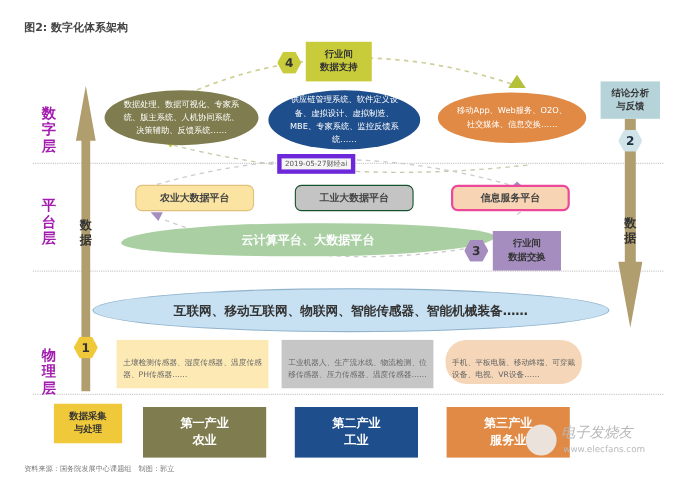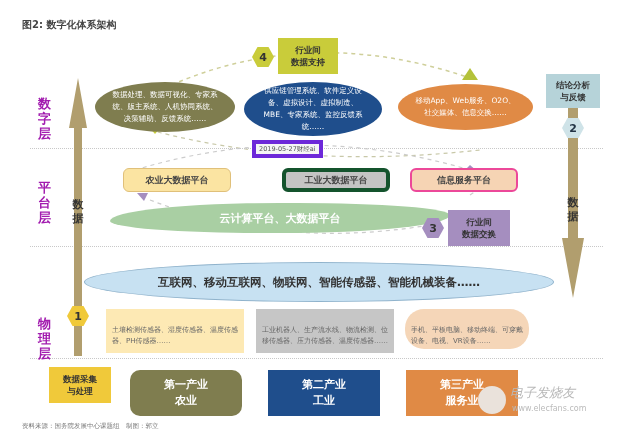--- a/index.html
+++ b/index.html
@@ -71,21 +71,21 @@
     </div>
 </div>
 
 <div class="abs ellipse" style="left:95px;top:82px;width:140px;height:50px;background:#7f7d4f;">数据处理、数据可视化、专家系统、版主系统、人机协同系统、决策辅助、反馈系统……</div>
 <div class="abs ellipse" style="left:244px;top:82px;width:138px;height:54px;background:#1f4e8c;">供应链管理系统、软件定义设备、虚拟设计、虚拟制造、MBE、专家系统、监控反馈系统……</div>
 <div class="abs ellipse" style="left:398px;top:84px;width:135px;height:46px;background:#e08a45;">移动App、Web服务、O2O、社交媒体、信息交换……</div>
 
 <div class="abs" style="left:252px;top:140px;font-size:6.5px;color:#555;background:#f5f5f5;border:4px solid #6d28d9;padding:0 3px;line-height:10px;">2019-05-27财经ai</div>
 
 <div class="abs platform" style="left:123px;top:168px;width:108px;height:24px;background:#fbe4a2;border:1px solid #e0c07a;">农业大数据平台</div>
-<div class="abs platform" style="left:282px;top:168px;width:108px;height:24px;background:#c4c4c4;border:4px solid #14532d;">工业大数据平台</div>
+<div class="abs platform" style="left:268px;top:168px;width:108px;height:24px;background:#c4c4c4;border:1px solid #14532d;">工业大数据平台</div>
 <div class="abs platform" style="left:410px;top:168px;width:108px;height:24px;background:#f6d4b4;border:2px solid #ec4899;">信息服务平台</div>
 
 <div class="abs" style="left:110px;top:203px;width:340px;height:30px;background:#a9cfa3;border-radius:50% 45% 50% 45% / 60% 40% 60% 40%;display:flex;align-items:center;justify-content:center;color:#fff;font-size:11px;font-weight:bold;">云计算平台、大数据平台</div>
 
 <div class="abs hex" style="left:422px;top:218px;background:#a58ebf;color:#333;">3</div>
 <div class="abs tag" style="left:448px;top:210px;width:62px;height:36px;background:#a58ebf;color:#333;">
   <div>
       <div>行业间</div>
       <div>数据交换</div>
     </div>
@@ -96,21 +96,21 @@
 <div class="abs phys-box" style="left:106px;top:309px;width:138px;height:44px;background:#fde9b4;">土壤检测传感器、湿度传感器、温度传感器、PH传感器……</div>
 <div class="abs phys-box" style="left:256px;top:309px;width:138px;height:44px;background:#c6c6c6;">工业机器人、生产流水线、物流检测、位移传感器、压力传感器、温度传感器……</div>
 <div class="abs phys-box" style="left:405px;top:309px;width:124px;height:40px;background:#f5d6b8;border-radius:19px;">手机、平板电脑、移动终端、可穿戴设备、电视、VR设备……</div>
 
 <div class="abs tag" style="left:49px;top:367px;width:62px;height:36px;background:#f0c93a;color:#333;">
   <div>
       <div>数据采集</div>
       <div>与处理</div>
     </div>
 </div>
-<div class="abs industry" style="left:130px;top:370px;width:112px;height:46px;background:#7f7d4f;border-radius:10px;">
+<div class="abs industry" style="left:130px;top:370px;width:112px;height:46px;background:#7f7d4f;">
   <div>
       <div>第一产业</div>
       <div>农业</div>
     </div>
 </div>
 <div class="abs industry" style="left:268px;top:370px;width:112px;height:46px;background:#1f4e8c;">
   <div>
       <div>第二产业</div>
       <div>工业</div>
     </div>

